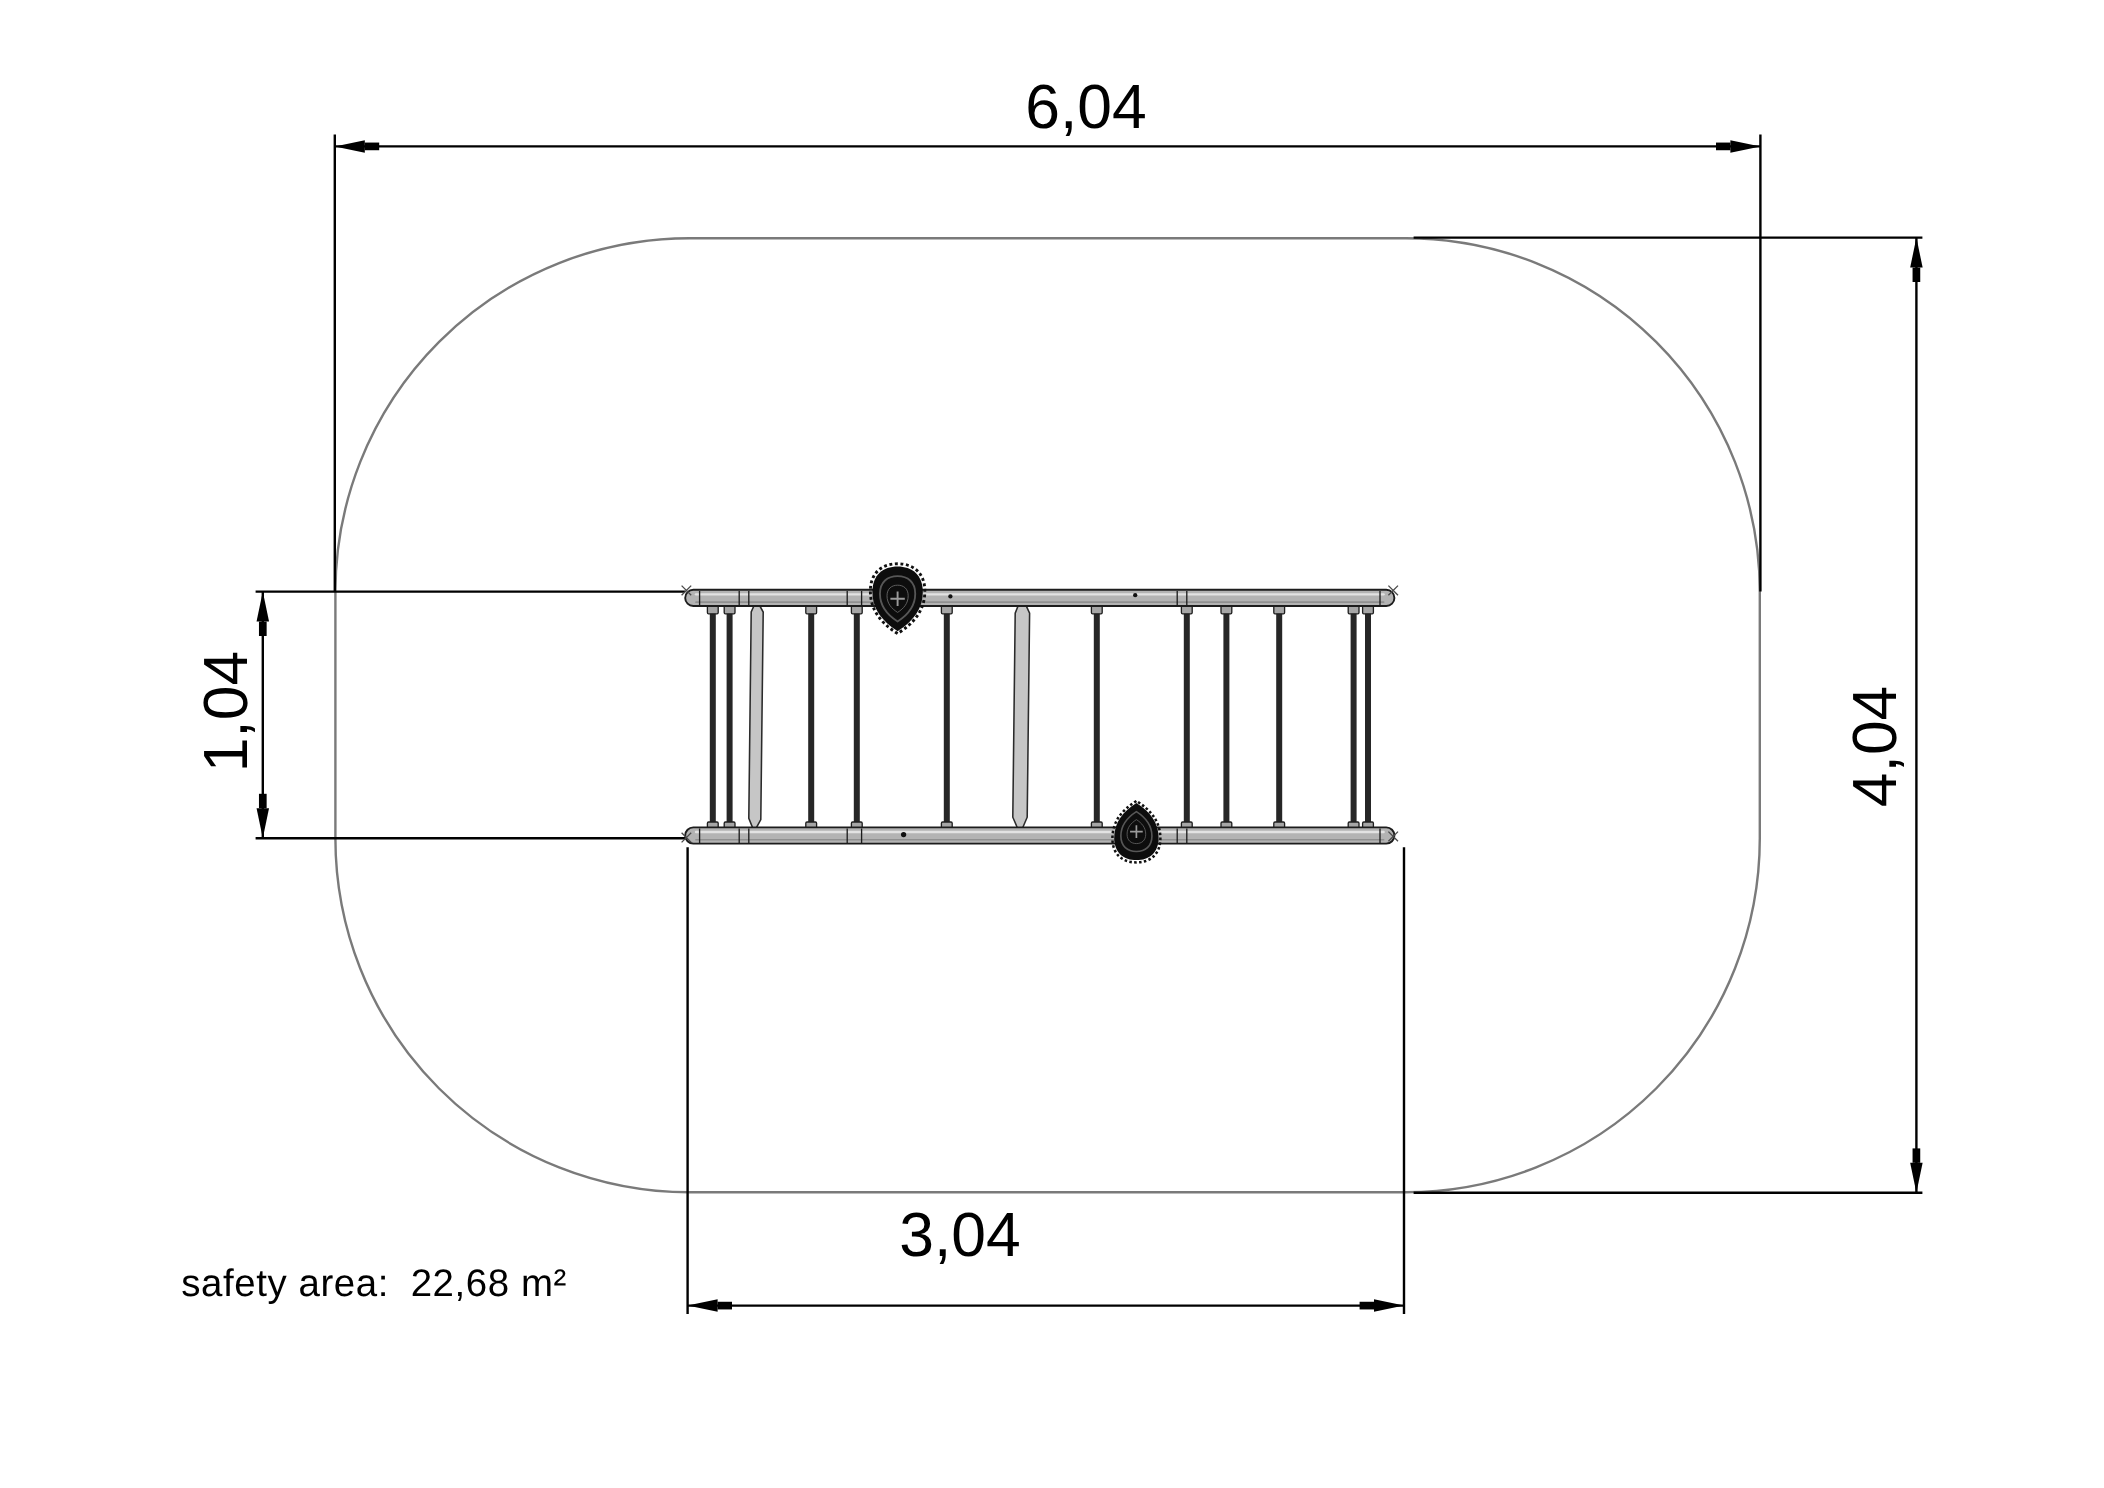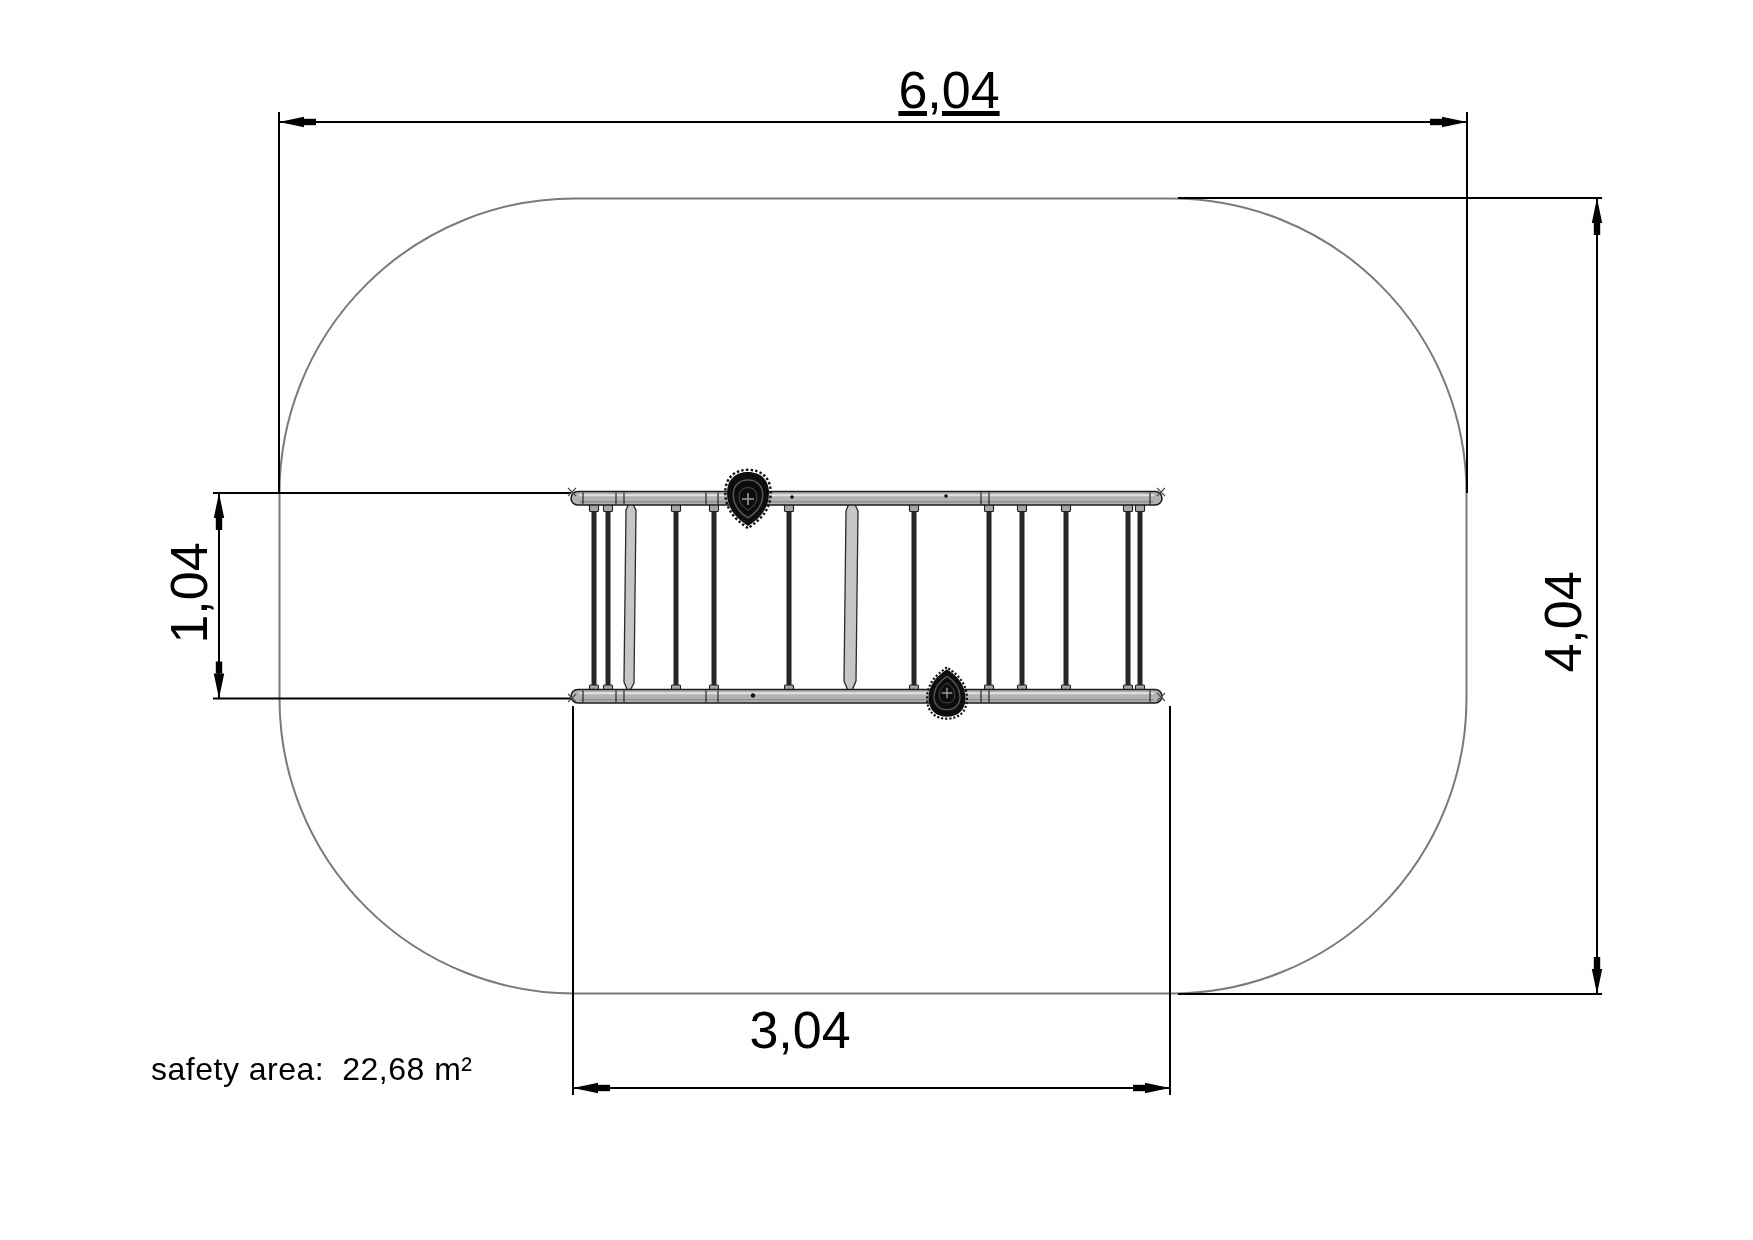--- a/index.html
+++ b/index.html
@@ -180,21 +180,21 @@
 
       <g stroke="#4a4a4a" stroke-width="1.1" fill="none">
         <path d="M568,488 l8,8 M576,488 l-8,8"></path>
         <path d="M1157,488 l8,8 M1165,488 l-8,8"></path>
         <path d="M568,694 l8,8 M576,694 l-8,8"></path>
         <path d="M1157,693 l8,8 M1165,693 l-8,8"></path>
       </g>
     </g>
   </svg>
 
-  <div class="dim-label" style="left:949px;top:90px;text-decoration:underline;">6,04</div>
+  <div class="dim-label" style="left:905px;top:90px;">6,04</div>
 
   <div class="dim-label vertical" style="left:1563px;top:622px;">4,04</div>
 
   <div class="dim-label vertical" style="left:189px;top:593px;">1,04</div>
 
   <div class="dim-label" style="left:800px;top:1030px;">3,04</div>
 
   <div class="safety-note">
     <span>safety area:</span><span class="value">22,68 m²</span>
   </div>

